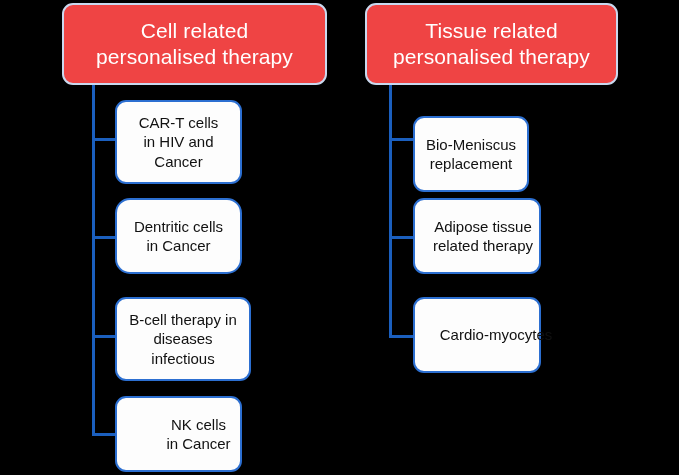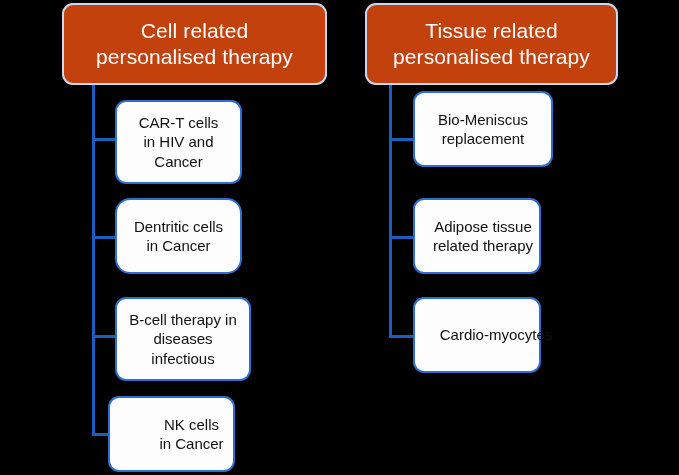--- a/index.html
+++ b/index.html
@@ -11,21 +11,21 @@
     position: relative;
     width: 679px;
     height: 475px;
     background: #000000;
     overflow: hidden;
     font-family: "Liberation Sans", sans-serif;
   }
   .header-box {
     position: absolute;
     box-sizing: border-box;
-    background: #c2410c;
+    background: #ef4444;
     border: 2px solid #c9d9ef;
     border-radius: 11px;
     color: #ffffff;
     display: flex;
     align-items: center;
     justify-content: center;
     text-align: center;
     font-size: 21px;
     line-height: 1.22;
     font-weight: 400;
@@ -97,41 +97,41 @@
   </div>
 
   <div class="child-box" style="left:115px; top:297px; width:136px; height:84px;">
     <div>
       <span class="cline">B-cell therapy in</span>
       <span class="cline">diseases</span>
       <span class="cline">infectious</span>
     </div>
   </div>
 
-  <div class="child-box" style="left:108px; top:396px; width:127px; height:76px;padding-left:46px;">
+  <div class="child-box" style="left:115px; top:396px; width:127px; height:76px;padding-left:46px;">
     <div>
       <span class="cline">NK cells</span>
       <span class="cline">in Cancer</span>
     </div>
   </div>
 
   <div class="header-box" style="left:365px; top:3px; width:253px; height:82px;">
     <div>
       <span class="hline">Tissue related</span>
       <span class="hline">personalised therapy</span>
     </div>
   </div>
 
   <div class="trunk" style="left:389px; top:85px; height:253px;"></div>
 
   <div class="branch" style="left:389px; top:138px; width:26px;"></div>
   <div class="branch" style="left:389px; top:236px; width:26px;"></div>
   <div class="branch" style="left:389px; top:335px; width:26px;"></div>
 
-  <div class="child-box" style="left:413px; top:91px; width:140px; height:76px;">
+  <div class="child-box" style="left:413px; top:116px; width:116px; height:76px;">
     <div>
       <span class="cline">Bio-Meniscus</span>
       <span class="cline">replacement</span>
     </div>
   </div>
 
   <div class="child-box" style="left:413px; top:198px; width:128px; height:76px;justify-content:flex-end;">
     <div>
       <span class="cline">Adipose tissue</span>
       <span class="cline">related therapy</span>

